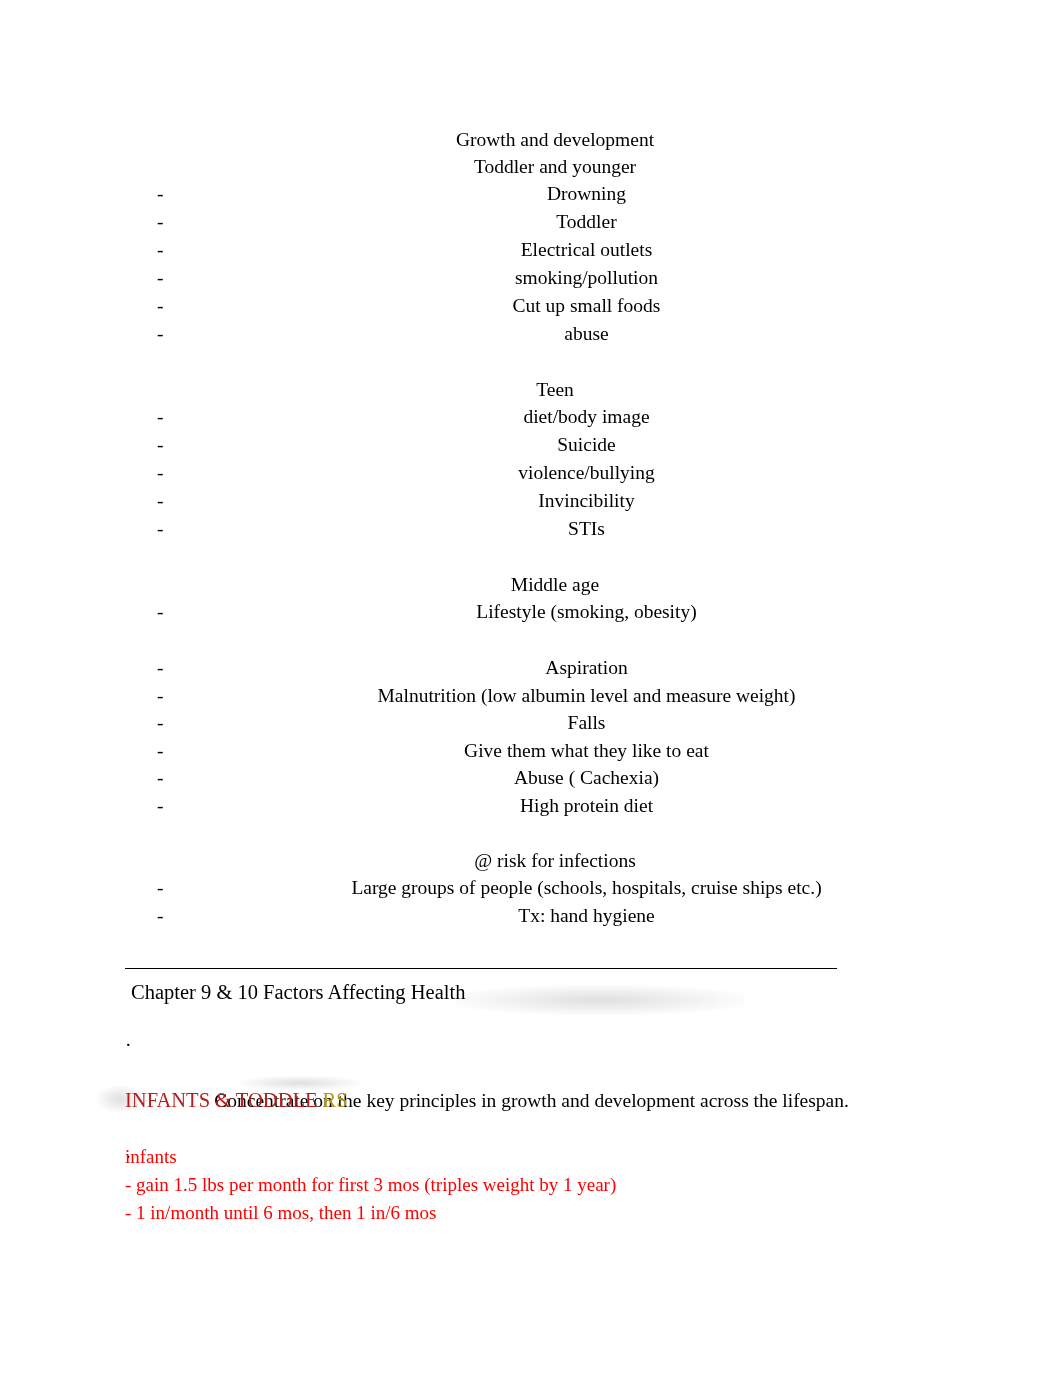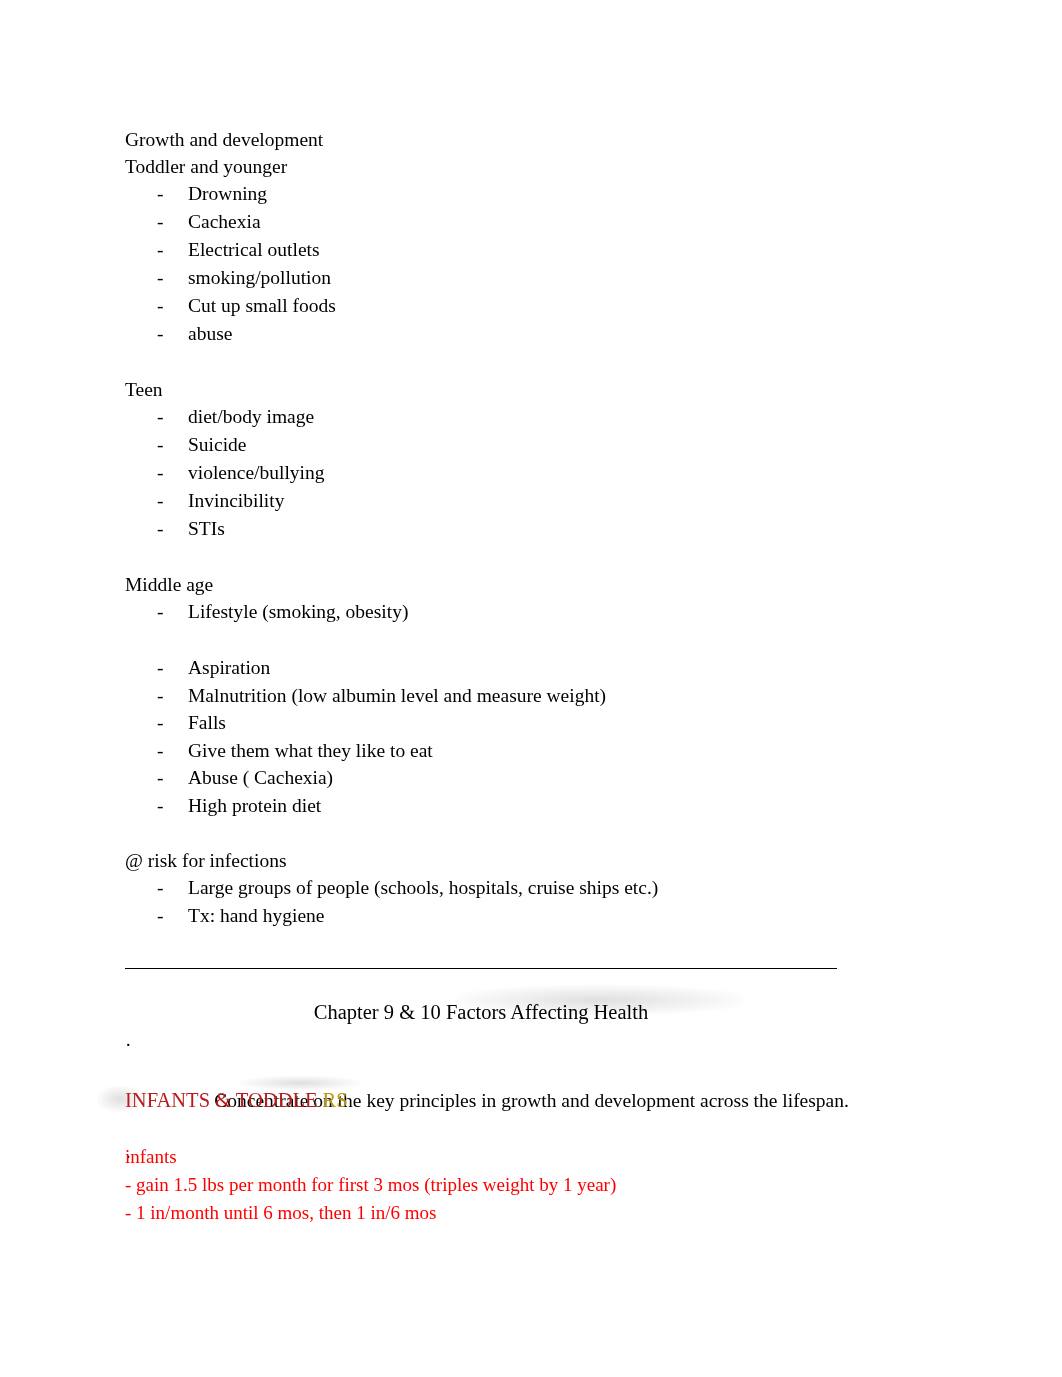--- a/index.html
+++ b/index.html
@@ -17,20 +17,21 @@
     color: #000000;
     overflow: hidden;
   }
 
   
   .doc {
     position: absolute;
     left: 125px;
     top: 126px;
     width: 860px;
+    text-align: center;
   }
 
   .line {
     font-size: 19.5px;
     line-height: 27px;
     white-space: pre;
   }
 
   .heading-line {
     font-size: 19.5px;
@@ -69,28 +70,26 @@
     left: 125px;
     top: 968px;
     width: 712px;
     height: 0;
     border-top: 1.6px solid #000000;
   }
 
   
   .chapter-heading {
     position: absolute;
-    left: 125px;
+    left: 131px;
     top: 978px;
     width: 712px;
-    text-align: center;
     font-size: 20.5px;
     line-height: 28px;
     white-space: pre;
-    margin-top: 20px;
   }
 
   
   .smudge {
     position: absolute;
     pointer-events: none;
     background: radial-gradient(ellipse at center,
                 rgba(150,150,150,0.30) 0%,
                 rgba(170,170,170,0.16) 45%,
                 rgba(255,255,255,0) 78%);
@@ -165,21 +164,21 @@
 <body>
 
 <div class="page">
 
   <div class="doc">
 
     <div class="heading-line">Growth and development</div>
     <div class="heading-line">Toddler and younger</div>
     <ul class="dash-list">
       <li><span class="dash">-</span><span>Drowning</span></li>
-      <li><span class="dash">-</span><span>Cachexia</span></li>
+      <li><span class="dash">-</span><span>Toddler</span></li>
       <li><span class="dash">-</span><span>Electrical outlets</span></li>
       <li><span class="dash">-</span><span>smoking/pollution</span></li>
       <li><span class="dash">-</span><span>Cut up small foods</span></li>
       <li><span class="dash">-</span><span>abuse</span></li>
     </ul>
 
     <div class="spacer-md"></div>
 
     <div class="heading-line">Teen</div>
     <ul class="dash-list">

